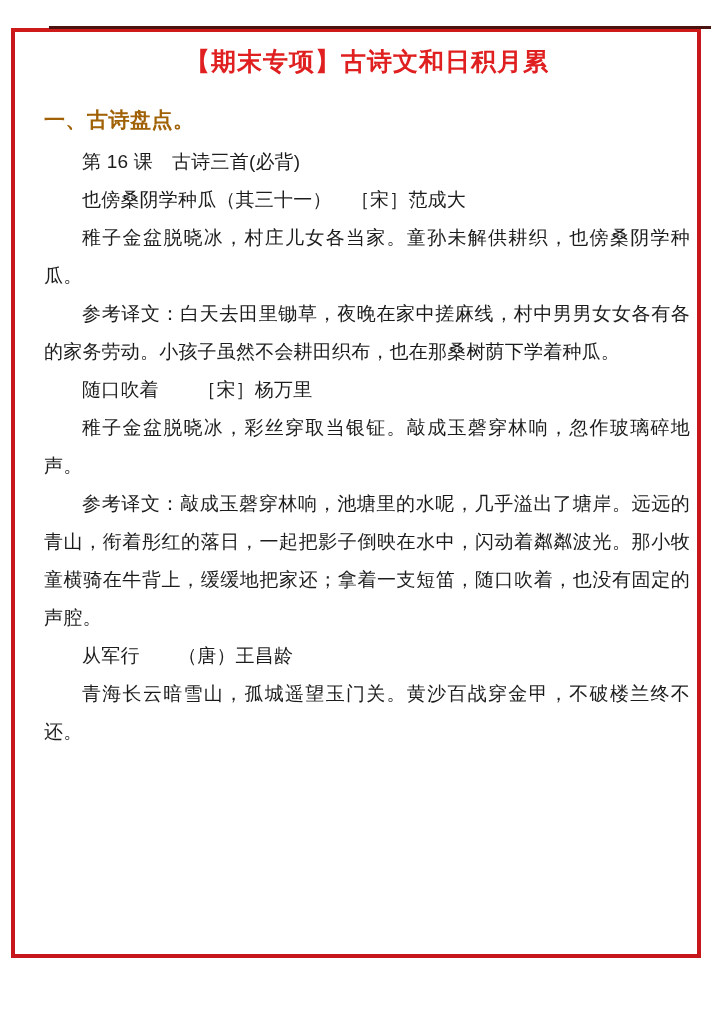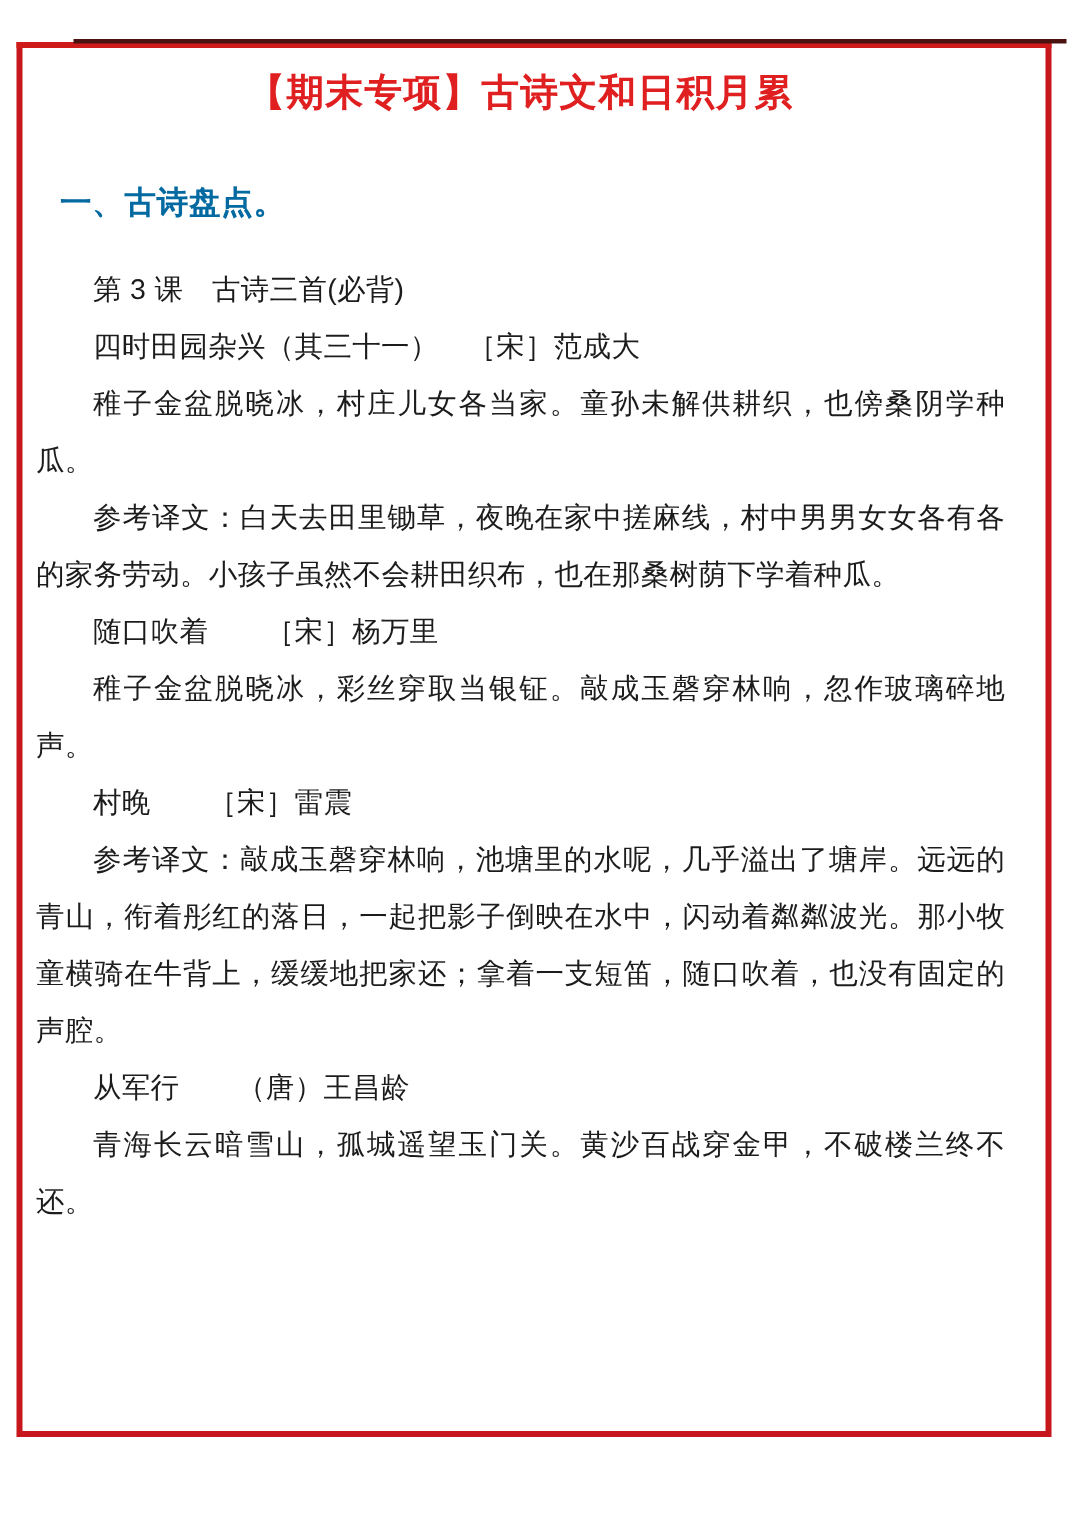--- a/index.html
+++ b/index.html
@@ -46,46 +46,46 @@
     top: 28px;
     width: 690px;
     height: 4px;
     background: #cf1a1a;
     pointer-events: none;
   }
 
   
   .content {
     position: absolute;
-    left: 24px;
+    left: 44px;
     top: 28px;
     width: 646px;
     height: 918px;
     box-sizing: border-box;
   }
 
   .doc-title {
     margin: 0;
     padding-top: 18px;
     text-align: center;
     color: #e02020;
     font-family: "DejaVu Serif", "Liberation Serif", serif;
     font-weight: bold;
     font-size: 25px;
     letter-spacing: 1px;
     line-height: 1.3;
     white-space: nowrap;
   }
 
   .section-heading {
-    margin: 16px;
+    margin: 0;
     padding-top: 26px;
     font-size: 21px;
     font-weight: bold;
-    color: #0369a1;
+    color: #a16207;
     line-height: 1.45;
     letter-spacing: 0.5px;
   }
 
   .body-block {
     margin: 0;
     padding-top: 8px;
   }
 
   
@@ -115,26 +115,25 @@
   <div class="frame-top-accent-2"></div>
   <div class="frame-top-accent" style="background: rgb(74, 19, 16);"></div>
 
   <div class="content">
 
     <h1 class="doc-title" style="color: rgb(224, 32, 32);">【期末专项】古诗文和日积月累</h1>
 
     <h2 class="section-heading">一、古诗盘点。</h2>
 
     <div class="body-block">
-        <p class="line justified">第 3 课　古诗三首(必背)</p>
-        <p class="line justified">四时田园杂兴（其三十一）　［宋］范成大</p>
+        <p class="line justified">第 16 课　古诗三首(必背)</p>
+        <p class="line justified">也傍桑阴学种瓜（其三十一）　［宋］范成大</p>
         <p class="line justified">稚子金盆脱晓冰，村庄儿女各当家。童孙未解供耕织，也傍桑阴学种瓜。</p>
         <p class="line justified">参考译文：白天去田里锄草，夜晚在家中搓麻线，村中男男女女各有各的家务劳动。小孩子虽然不会耕田织布，也在那桑树荫下学着种瓜。</p>
         <p class="line justified">随口吹着　　［宋］杨万里</p>
         <p class="line justified">稚子金盆脱晓冰，彩丝穿取当银钲。敲成玉磬穿林响，忽作玻璃碎地声。</p>
-        <p class="line justified">村晚　　［宋］雷震</p>
         <p class="line justified">参考译文：敲成玉磬穿林响，池塘里的水呢，几乎溢出了塘岸。远远的青山，衔着彤红的落日，一起把影子倒映在水中，闪动着粼粼波光。那小牧童横骑在牛背上，缓缓地把家还；拿着一支短笛，随口吹着，也没有固定的声腔。</p>
         <p class="line justified">从军行　　（唐）王昌龄</p>
         <p class="line justified">青海长云暗雪山，孤城遥望玉门关。黄沙百战穿金甲，不破楼兰终不还。</p>
       </div>
 
   </div>
 </div>
 
 </body></html>

